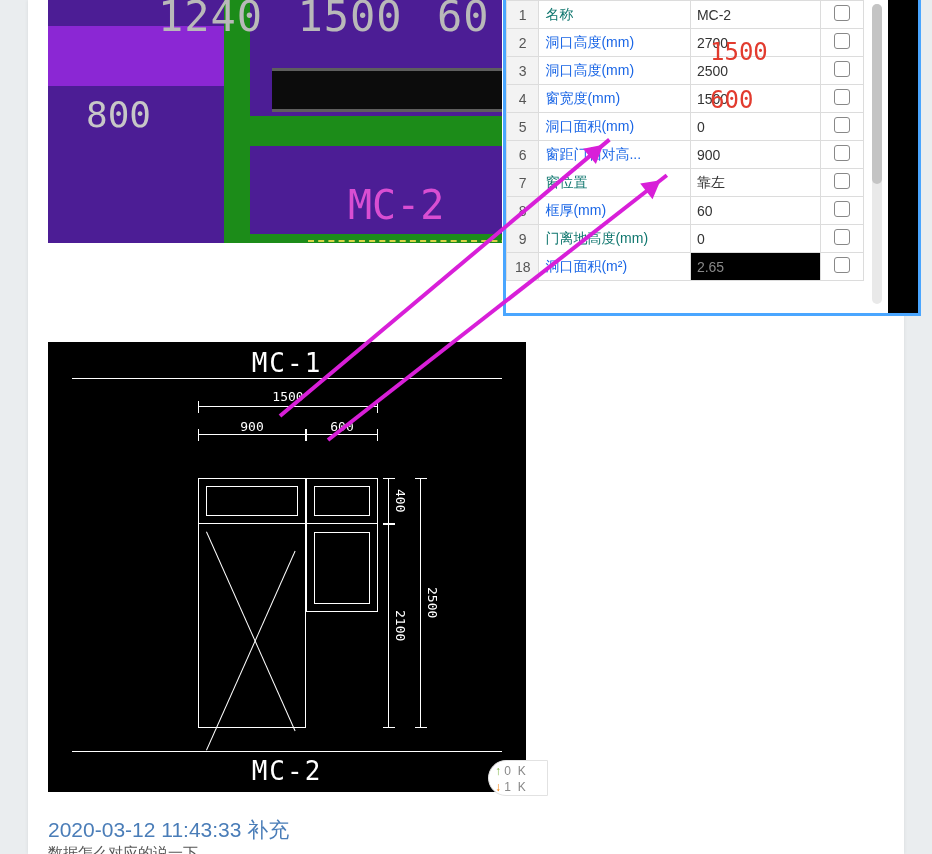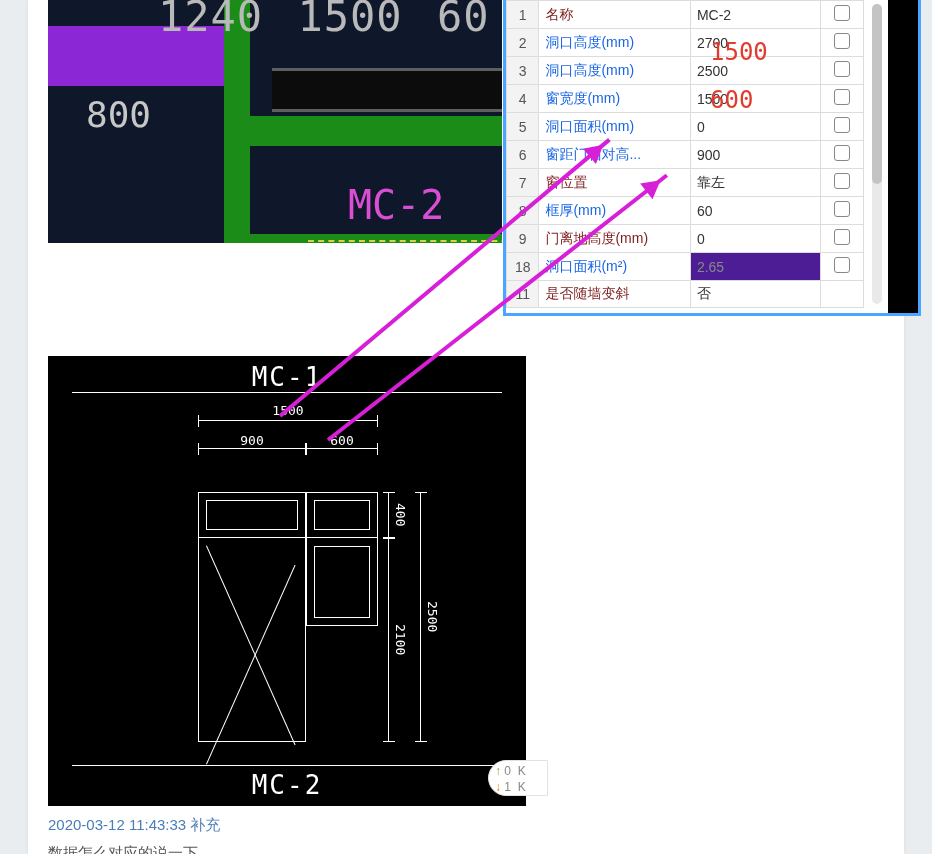--- a/index.html
+++ b/index.html
@@ -28,21 +28,21 @@
     position: relative;
   }
 
   
   .viewport-3d {
     position: absolute;
     left: 20px;
     top: 0;
     width: 454px;
     height: 243px;
-    background: #0f172a;
+    background: #4c1d95;
     overflow: hidden;
   }
   .vp-numbers {
     position: absolute;
     top: -8px;
     left: 110px;
     font-family: "Consolas", monospace;
     font-size: 42px;
     letter-spacing: 1px;
     color: #b9b9b9;
@@ -136,23 +136,23 @@
   .prop-table td.idx {
     width: 30px;
     text-align: center;
     background: #f3f3f3;
     color: #555;
   }
   .prop-table td.name {
     width: 140px;
     color: #1a66e6;
   }
-  .prop-table td.name.plain { color:#7f1d1d; }
+  .prop-table td.name.plain { color:#0f766e; }
   .prop-table td.val { width: 120px; color:#333; }
-  .prop-table td.val.dis { background:#4c1d95; color:#888; }
+  .prop-table td.val.dis { background:#000000; color:#888; }
   .prop-table td.chk { width: 40px; text-align: center; }
   .chkbox {
     display:inline-block;
     width:16px; height:16px;
     border:1px solid #888;
     border-radius:3px;
     background:#fff;
   }
   .prop-scrollbar {
     position:absolute;
@@ -191,21 +191,21 @@
     position:absolute;
     right:-2px; top:-8px;
     border:10px solid transparent;
     border-left:18px solid #d81fd8;
   }
 
   
   .cad {
     position:absolute;
     left:20px;
-    top:356px;
+    top:342px;
     width:478px;
     height:450px;
     background:#000;
     color:#fff;
     font-family:"Consolas",monospace;
   }
   .cad .title-top {
     position:absolute; top:6px; left:0; width:100%;
     text-align:center;
     font-size:26px;
@@ -255,21 +255,21 @@
     width:1px;
     background:#fff;
     transform-origin:top left;
   }
 
   
   .footer-note {
     position:absolute;
     left:20px;
     top:816px;
-    font-size:15px;
+    font-size:21px;
     color:#4a7db8;
   }
   .footer-note2 {
     position:absolute;
     left:20px;
     top:844px;
     font-size:15px;
     color:#555;
   }
 
@@ -372,26 +372,20 @@
                 <td class="name plain">门离地高度(mm)</td>
                 <td class="val">0</td>
                 <td class="chk"><span class="chkbox"></span></td>
               </tr>
               <tr>
                 <td class="idx">18</td>
                 <td class="name">洞口面积(m²)</td>
                 <td class="val dis">2.65</td>
                 <td class="chk"><span class="chkbox"></span></td>
               </tr>
-              <tr>
-                <td class="idx">11</td>
-                <td class="name plain">是否随墙变斜</td>
-                <td class="val">否</td>
-                <td class="chk"></td>
-              </tr>
             </tbody>
         </table>
       </div>
 
       <div class="anno-red" style="left:682px; top:38px;">1500</div>
       <div class="anno-red" style="left:682px; top:86px;">600</div>
 
       <div class="arrow" style="left:252px; top:414px; width:430px; transform:rotate(-40deg);"></div>
       <div class="arrow" style="left:300px; top:438px; width:430px; transform:rotate(-38deg);"></div>
 

